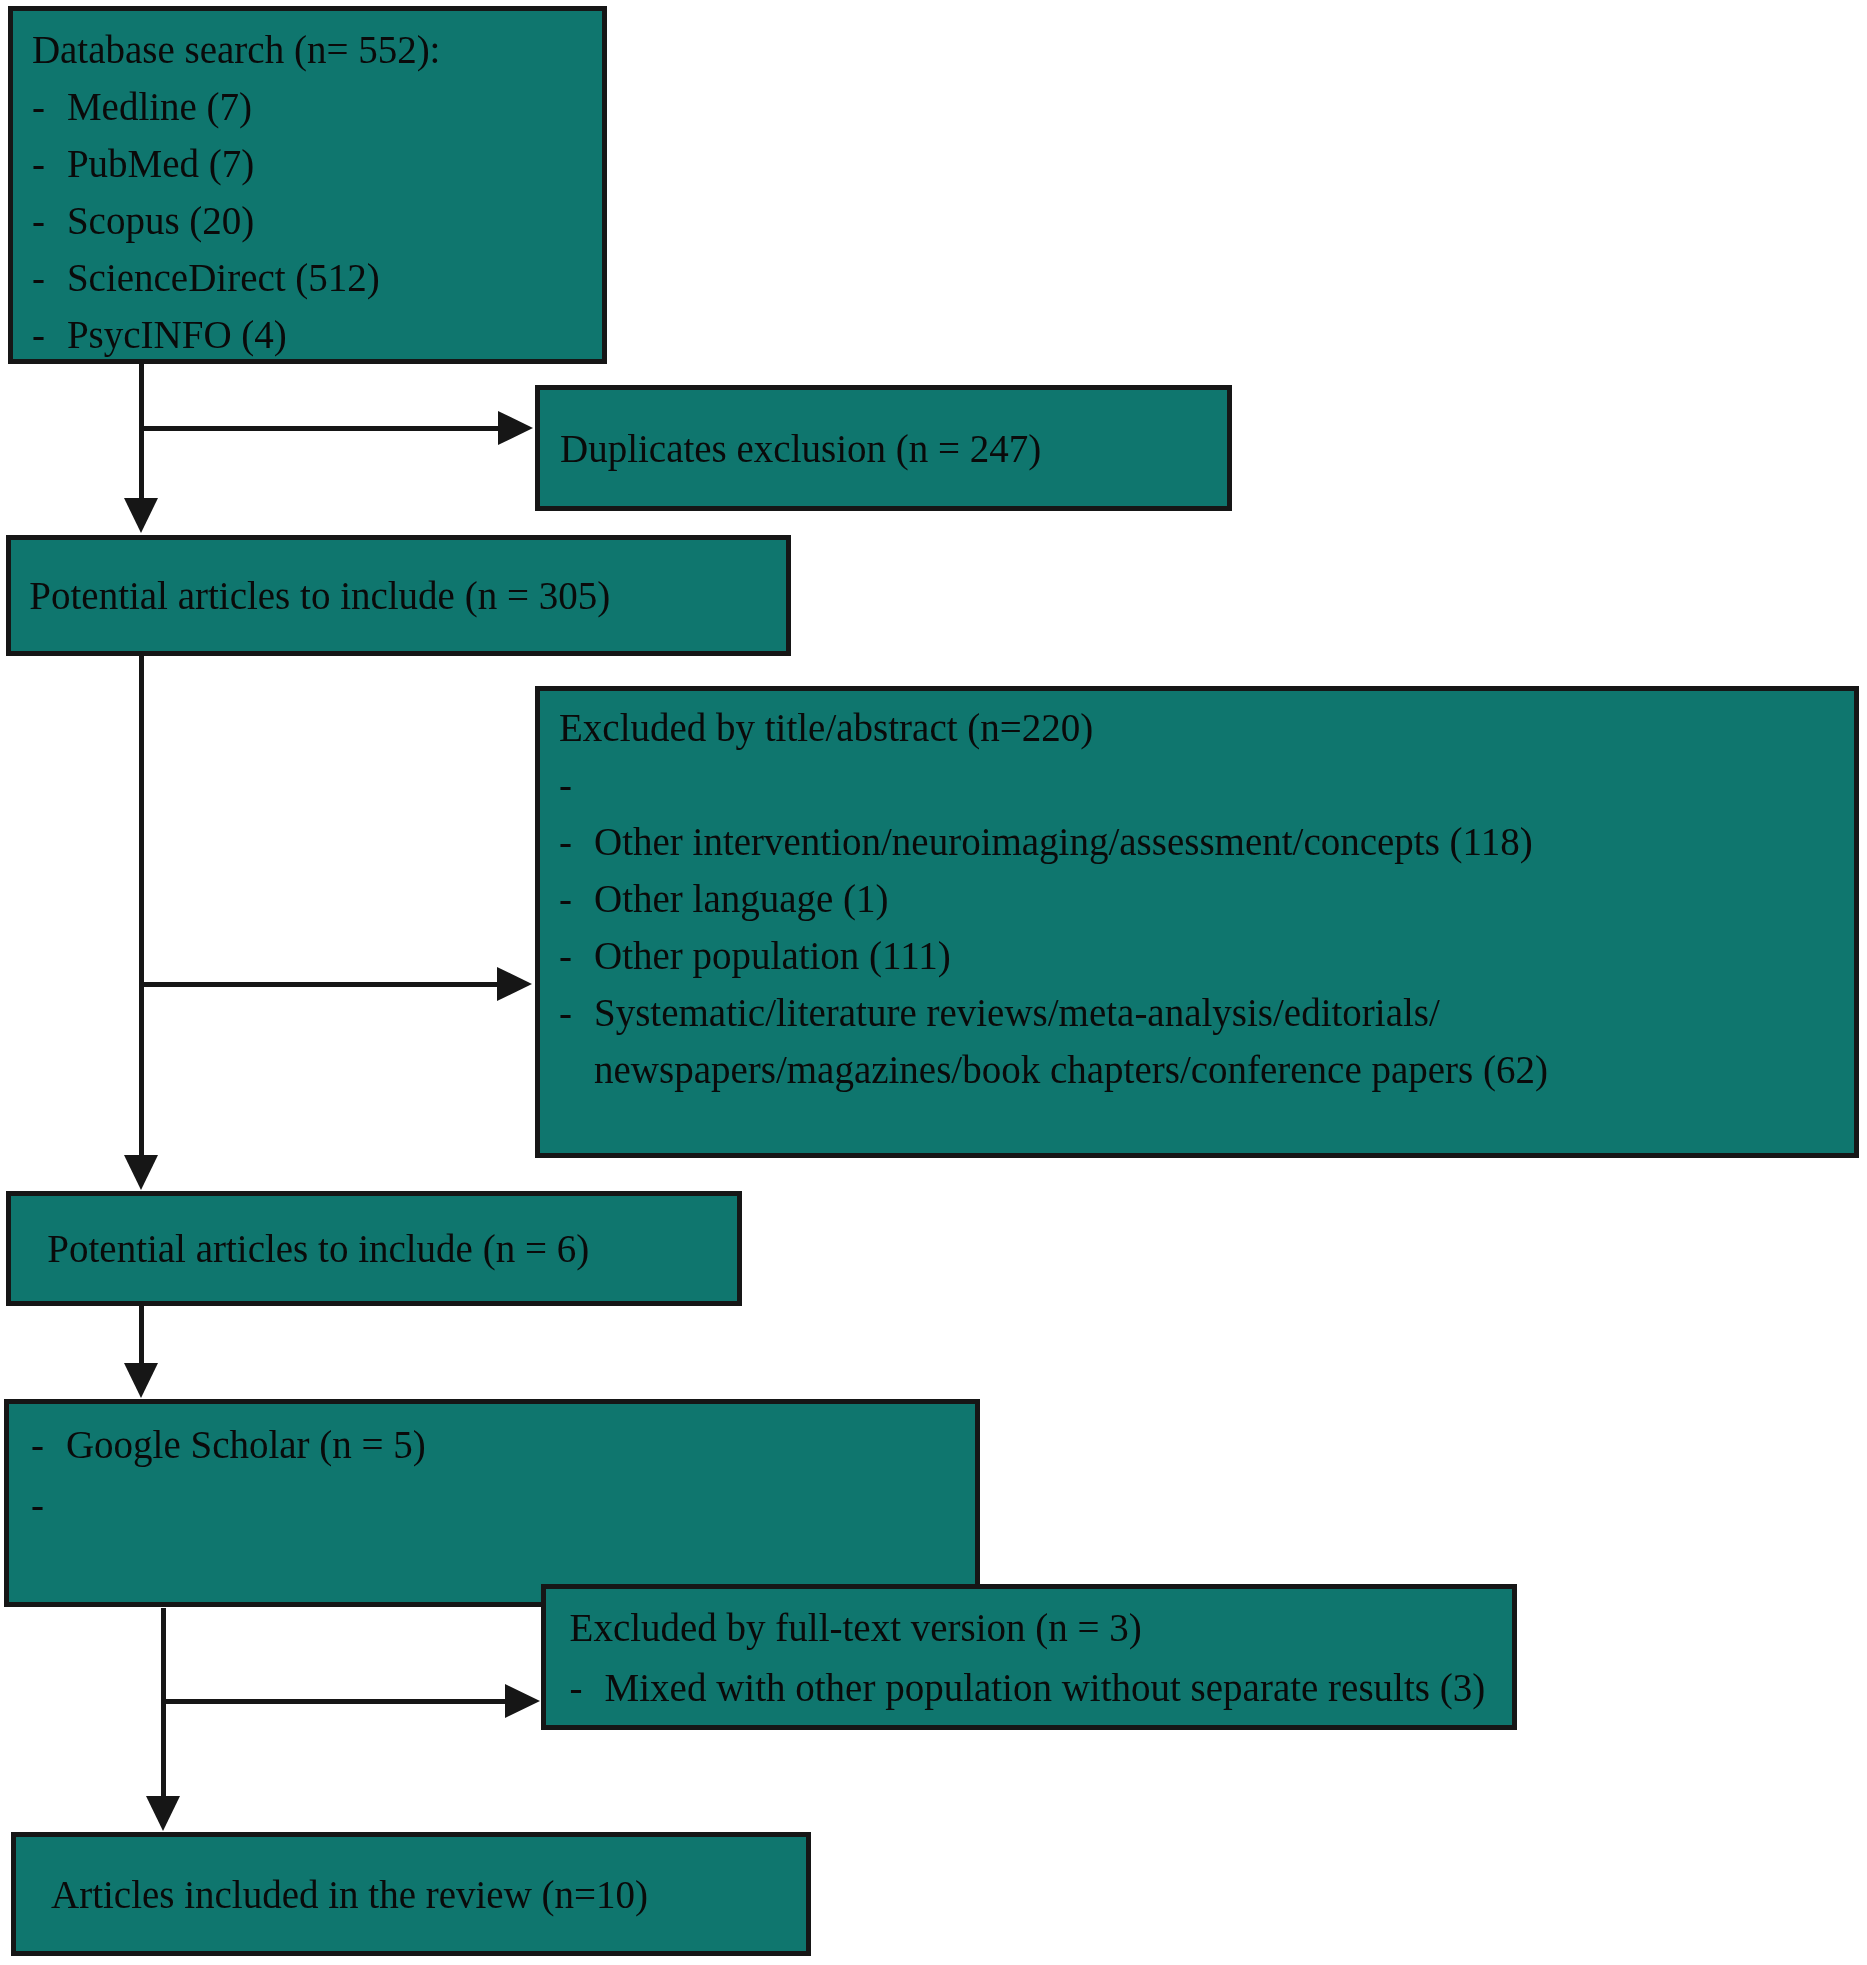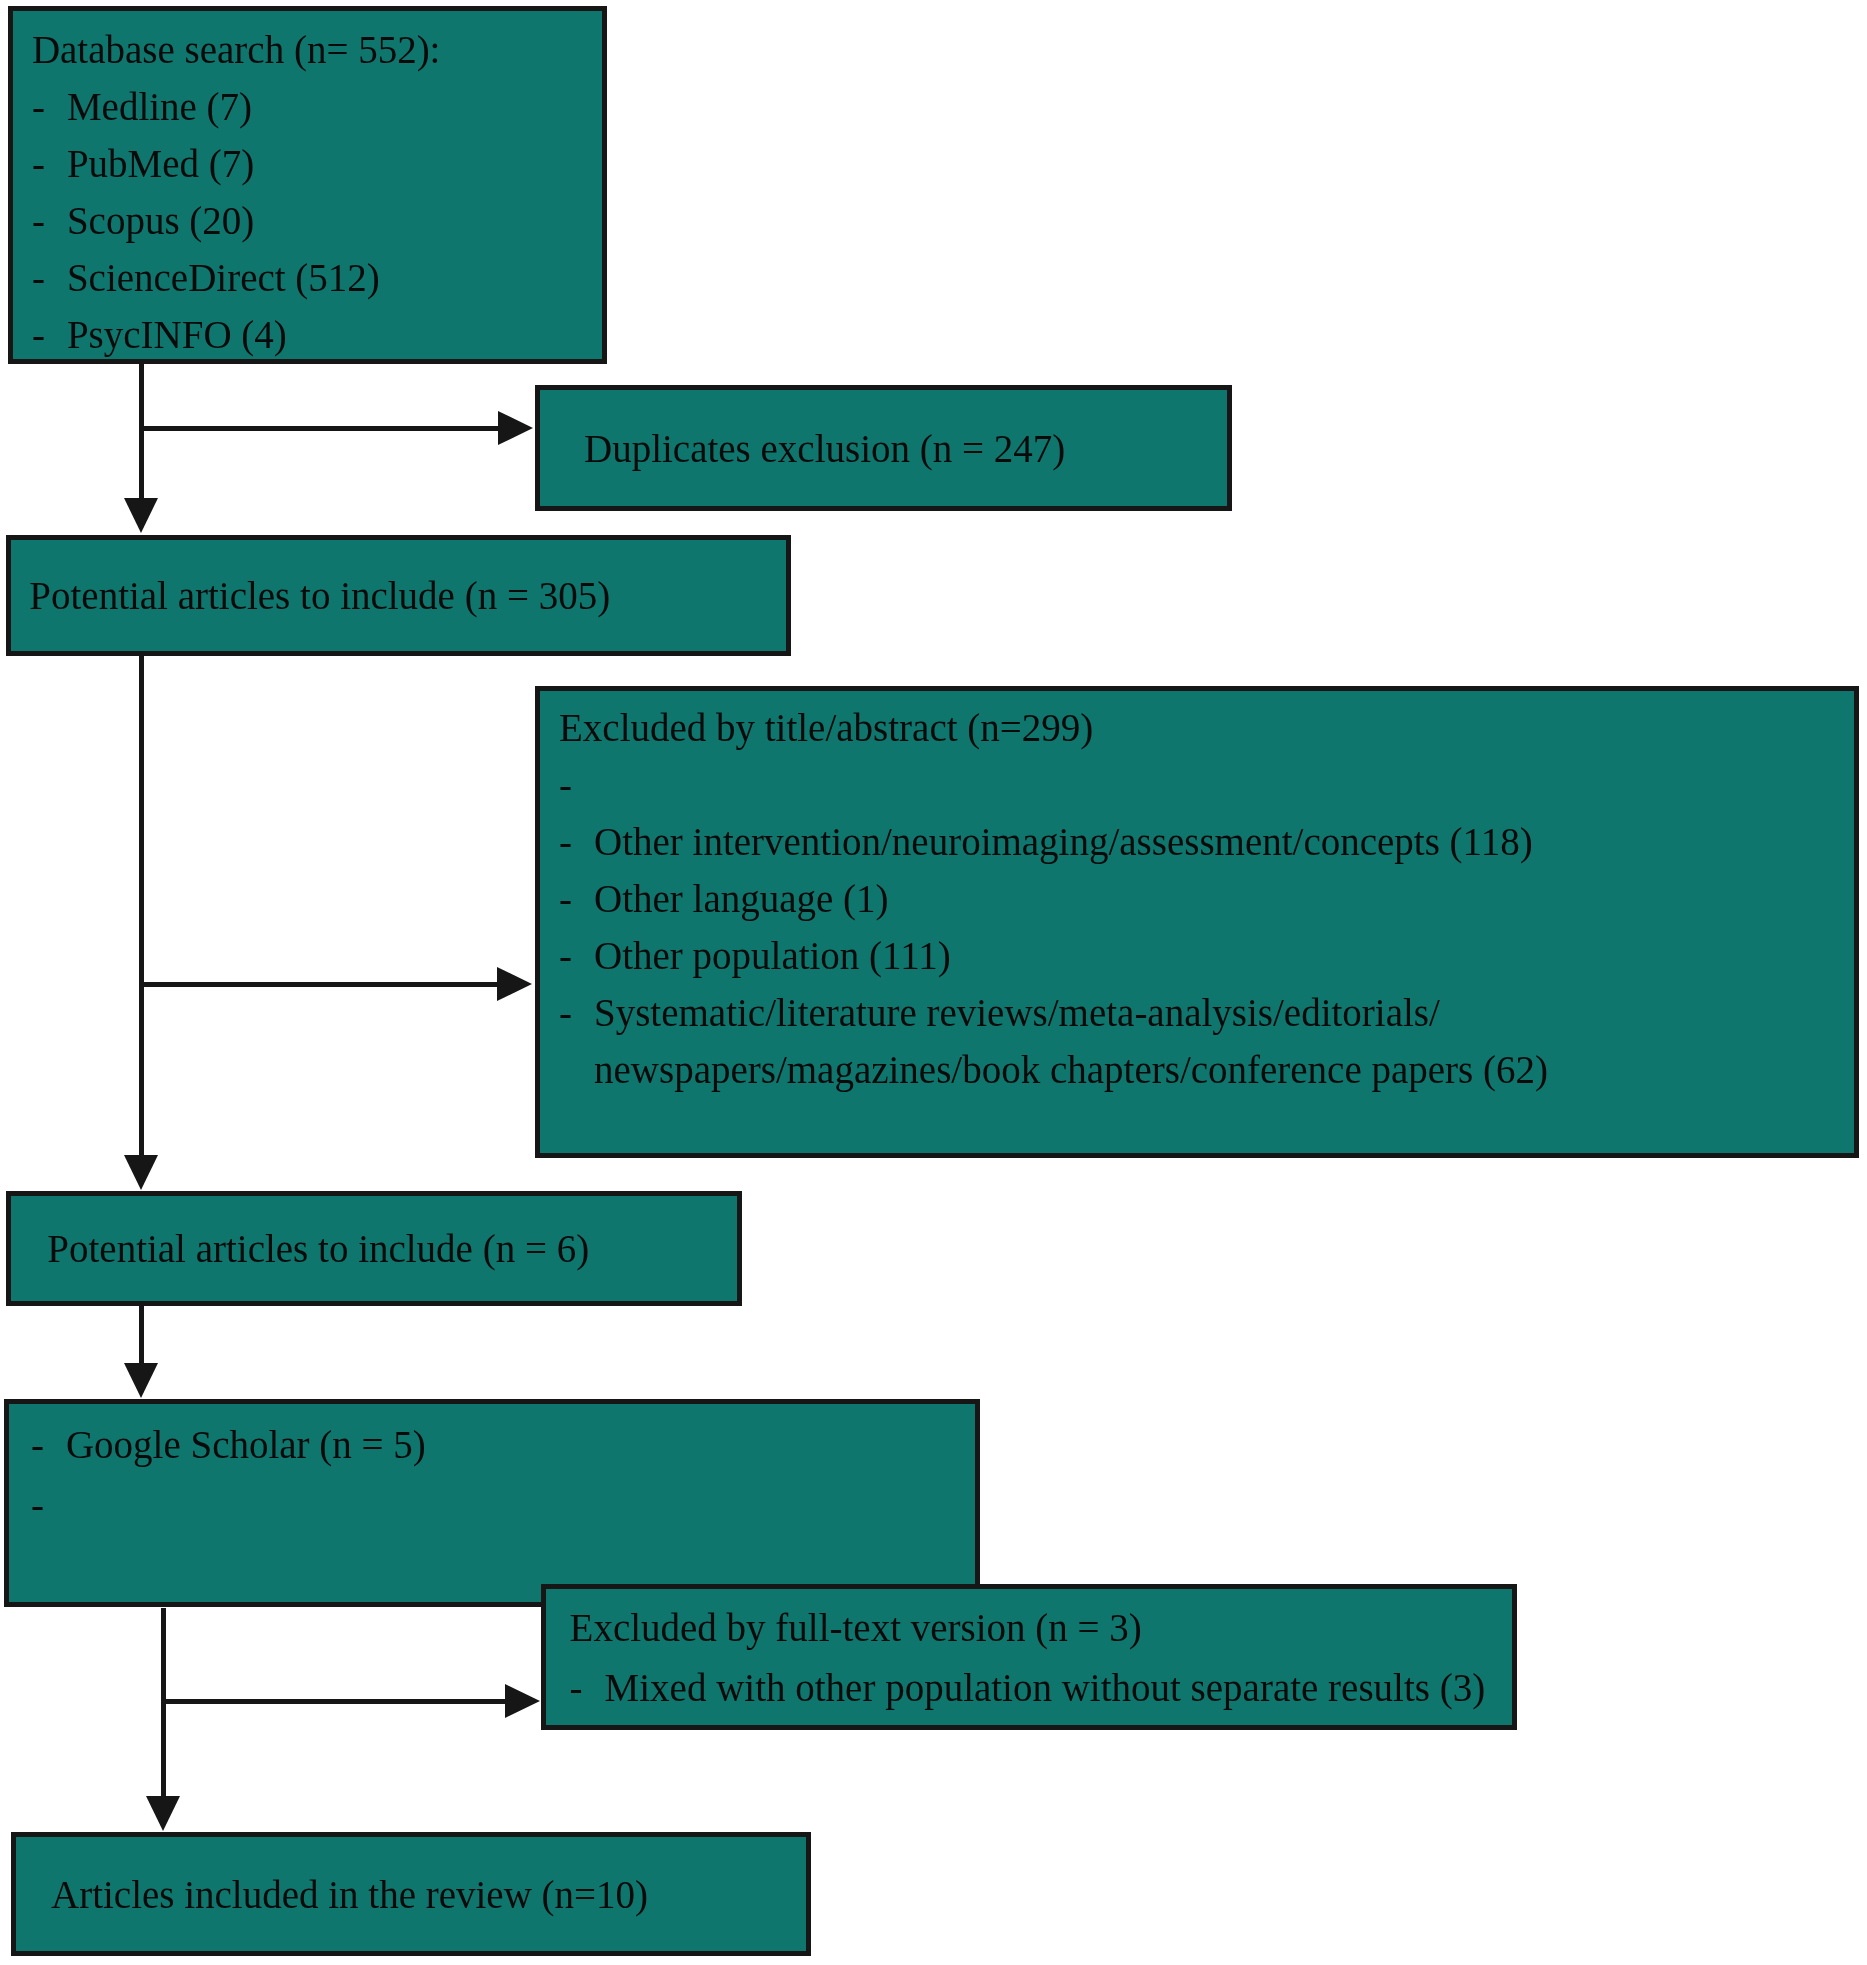--- a/index.html
+++ b/index.html
@@ -34,21 +34,21 @@
   }
   .arrow-right {
     position: absolute;
     width: 0; height: 0;
     border-top: 17.3px solid transparent;
     border-bottom: 17.3px solid transparent;
     border-left: 35px solid #161616;
   }
   
   #box-database   { left: 7.9px;  top: 6.3px;    width: 599px;  height: 358px;  padding: 9.4px 12.6px 0 19px; line-height: 57px; }
-  #box-duplicates { left: 535px; top: 385px;  width: 697px;  height: 126px;  padding-left: 44px; line-height: 47px; }
+  #box-duplicates { left: 535px; top: 385px;  width: 697px;  height: 126px;  padding-left: 20px; line-height: 47px; }
   #box-pot305     { left: 6.3px;   top: 535px;  width: 785px;  height: 121px;  padding-left: 18px; line-height: 47px; }
   #box-excl-title { left: 535px; top: 686px;  width: 1324px; height: 472px;  padding: 7.9px 12.6px 0 19px; line-height: 57px; }
   #box-pot6       { left: 6.3px;   top: 1191px; width: 736px;  height: 115px;  padding-left: 36px; line-height: 47px; }
   #box-manual     { left: 3.9px;   top: 1399px; width: 976px; height: 208px;  padding: 11px 12.6px 0 22px; line-height: 60px; }
   #box-excl-full  { left: 541px; top: 1584px; width: 976px; height: 146px;  padding: 9.4px 11px 0 23.6px; line-height: 60px; }
   #box-included   { left: 11px;  top: 1832px; width: 800px; height: 124px;  padding-left: 35px; line-height: 47px; }
 </style>
 </head>
 <body>
 
@@ -80,21 +80,21 @@
 
   <div class="box vcenter" id="box-duplicates">
     <span class="title">Duplicates exclusion (n = 247)</span>
   </div>
 
   <div class="box vcenter" id="box-pot305">
     <span class="title">Potential articles to include (n = 305)</span>
   </div>
 
   <div class="box" id="box-excl-title">
-    <span class="title">Excluded by title/abstract (n=299)</span>
+    <span class="title">Excluded by title/abstract (n=220)</span>
     <div class="li">
       <span class="dash">-</span>
     </div>
     <div class="li">
       <span class="dash">-</span>
       <span class="txt">Other intervention/neuroimaging/assessment/concepts (118)</span>
     </div>
     <div class="li">
       <span class="dash">-</span>
       <span class="txt">Other language (1)</span>

